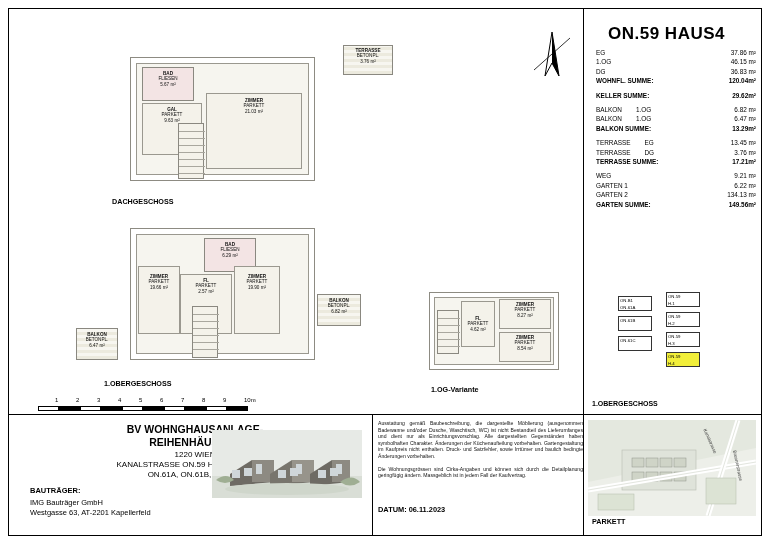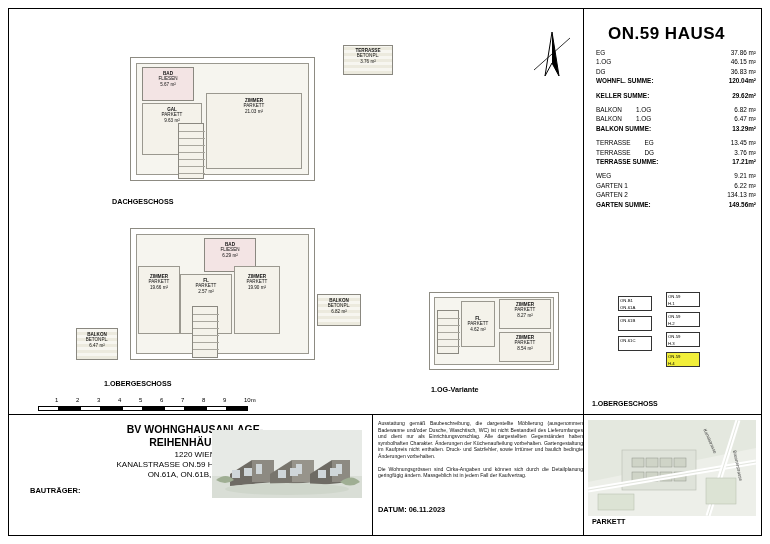--- a/index.html
+++ b/index.html
@@ -347,20 +347,24 @@
   <div id="btitle">
     <span>BV WOHNGHAUSANLAGE-</span><br>
     <span>REIHENHÄUSERN</span>
   </div>
   <div id="baddr">
     <span>1220 WIEN</span><br>
     <span>KANALSTRASSE ON.59 HAUS 1-4, ON.61,</span><br>
     <span>ON.61A, ON.61B, ON.61C</span>
   </div>
   <div id="bauträger">BAUTRÄGER:</div>
+  <div id="bauinfo">
+    <span>IMG Bauträger GmbH</span><br>
+    <span>Westgasse 63, AT-2201 Kapellerfeld</span>
+  </div>
 
   <div id="render">
     <div id="rendersky"></div>
     <svg viewBox="0 0 150 68" style="position:absolute;inset:0;width:150px;height:68px;">
       <rect x="0" y="0" width="150" height="68" fill="#e7eae6"></rect>
       <rect x="0" y="46" width="150" height="22" fill="#d9ded6"></rect>
 
       <g>
         <polygon points="18,44 40,30 62,30 62,52 18,56" fill="#6e6b64"></polygon>
         <polygon points="40,30 62,30 62,52 40,52" fill="#8d8a82"></polygon>

